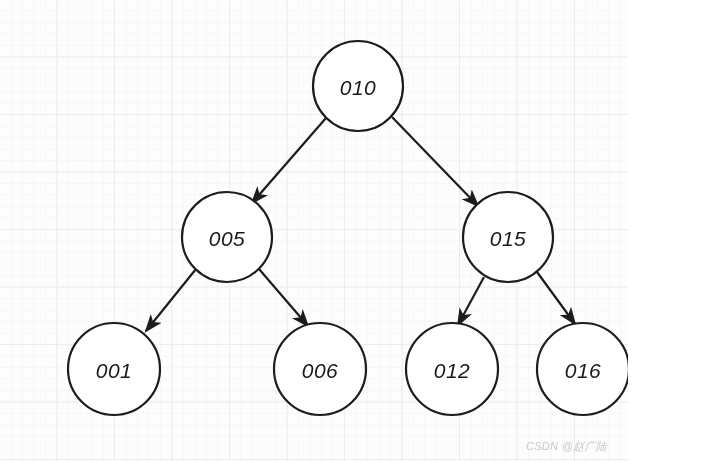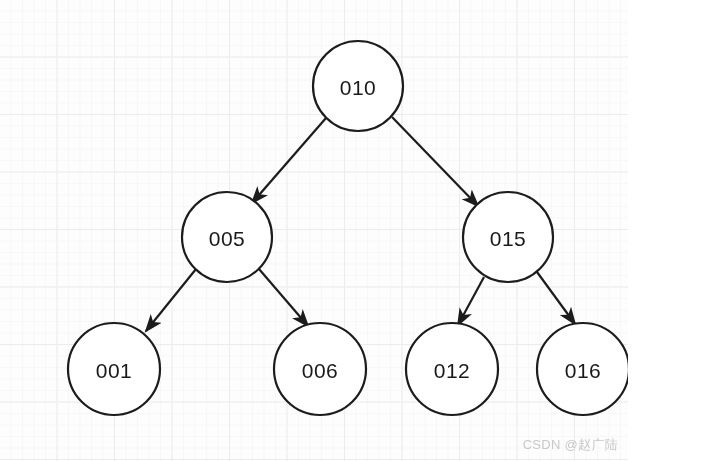--- a/index.html
+++ b/index.html
@@ -22,20 +22,21 @@
       linear-gradient(to right, #ececec 1px, transparent 1px),
       linear-gradient(to bottom, #ececec 1px, transparent 1px),
       linear-gradient(to right, #f7f7f7 1px, transparent 1px),
       linear-gradient(to bottom, #f7f7f7 1px, transparent 1px);
     background-size:
       57.5px 57.5px,
       57.5px 57.5px,
       11.5px 11.5px,
       11.5px 11.5px;
     background-position: -1px -1px, -1px -1px, -1px -1px, -1px -1px;
+    font-style: italic;
   }
   #tree-svg {
     position: absolute;
     left: 0;
     top: 0;
     width: 724px;
     height: 461px;
     display: block;
   }
   .node-circle {
@@ -51,24 +52,24 @@
     dominant-baseline: central;
     letter-spacing: 0.5px;
   }
   .edge-line {
     stroke: #1c1c1c;
     stroke-width: 2.2;
     fill: none;
   }
   .watermark {
     position: absolute;
-    right: 10px;
+    right: 21px;
     bottom: 7px;
     font-family: "Liberation Sans", sans-serif;
-    font-size: 13px;
+    font-size: 11px;
     color: #c8c8c8;
     white-space: nowrap;
     letter-spacing: 0.3px;
   }
 </style>
 </head>
 <body>
 
 <div id="canvas">
 

